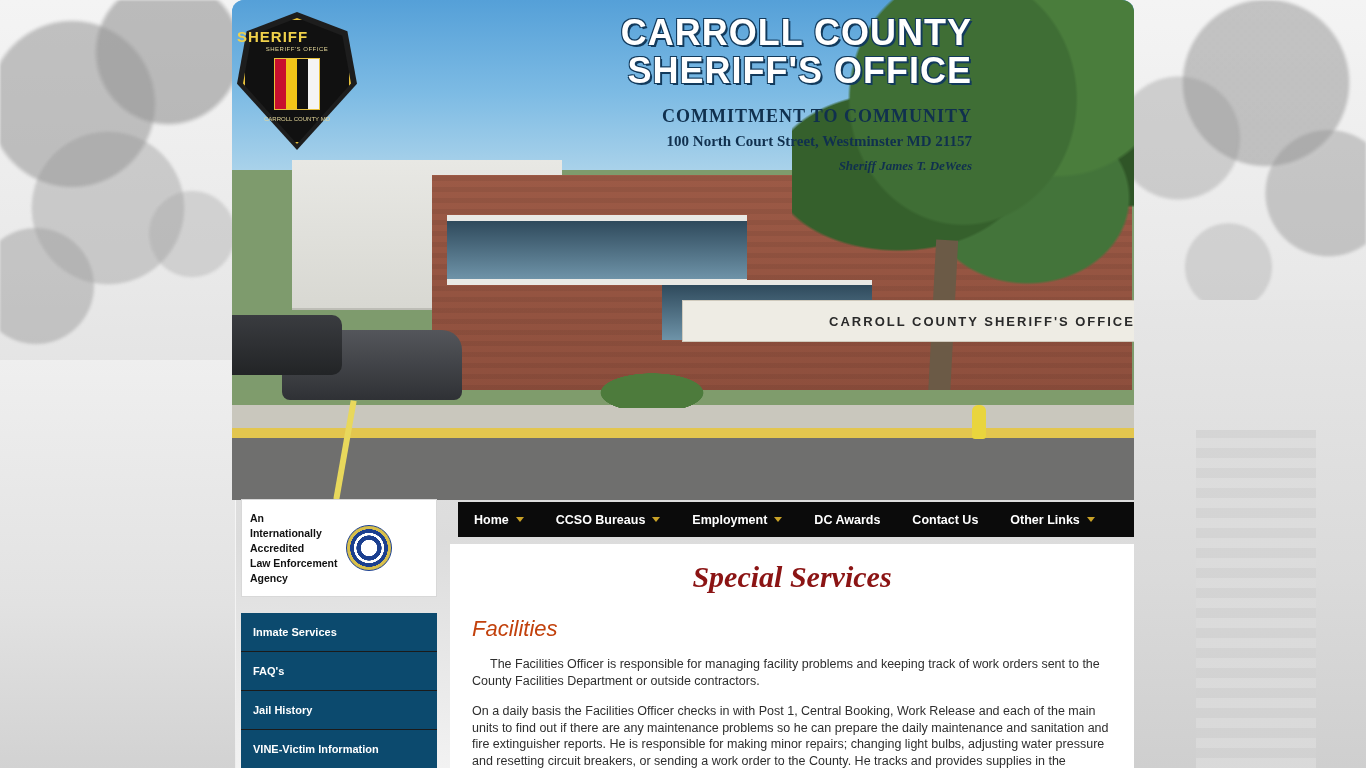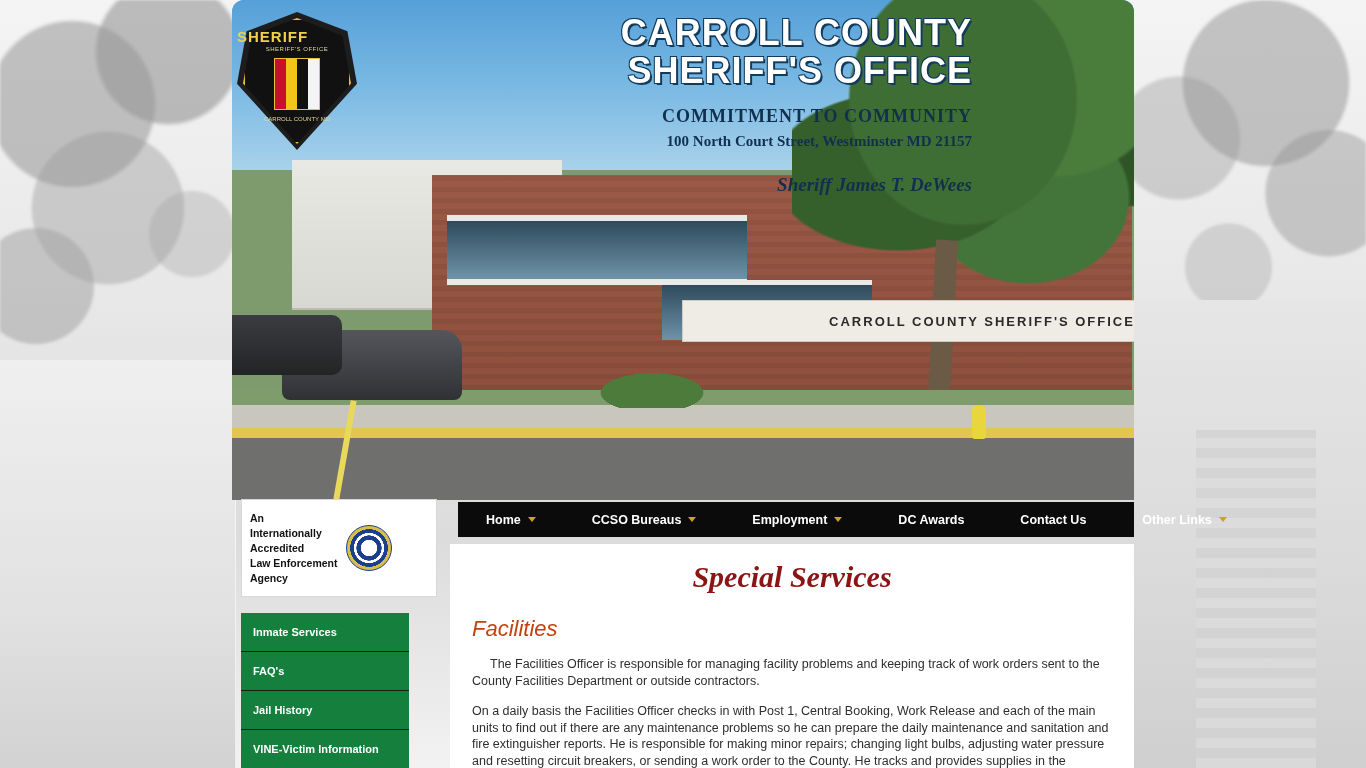--- a/index.html
+++ b/index.html
@@ -147,21 +147,21 @@
   }
   #banner .subtitle {
     margin-top:16px; color:#10304e; font-size:18px; font-weight:bold;
     font-family:"Liberation Serif", serif; letter-spacing:1px;
   }
   #banner .address {
     margin-top:6px; color:#10304e; font-size:15px; font-weight:bold;
     font-family:"Liberation Serif", serif;
   }
   #banner .sheriffname {
-    margin-top:24px; color:#10304e; font-size:19px; font-weight:bold;
+    margin-top:8px; color:#10304e; font-size:13px; font-weight:bold;
     font-style:italic; font-family:"Liberation Serif", serif;
   }
   
   #badge {
     position:absolute; left:5px; top:12px; width:120px; height:138px;
   }
   #badge .shape {
     width:120px; height:138px;
     background:#1d1d1d;
     clip-path: polygon(50% 0%, 92% 14%, 100% 52%, 50% 100%, 0% 52%, 8% 14%);
@@ -196,21 +196,21 @@
   
   #navbar {
     position:absolute; left:226px; top:502px;
     width:676px; height:35px;
     background:#0b0b0b;
     display:flex; align-items:center;
     border-radius:0;
   }
   #navbar .nav-item {
     color:#ffffff; font-size:12.5px; font-weight:bold;
-    padding:0 28px; height:26px; display:flex; align-items:center; gap:7px;
+    padding:0 16px; height:26px; display:flex; align-items:center; gap:7px;
     cursor:pointer; white-space:nowrap;
   }
   .caret {
     width:0;height:0;border-left:4px solid transparent;border-right:4px solid transparent;
     border-top:5px solid #c9a227; display:inline-block;
   }
 
   
   #accred {
     position:absolute; left:9px; top:499px; width:196px; height:98px;
@@ -220,22 +220,22 @@
   #accred .txt {
     font-size:10.5px; font-weight:bold; color:#111; line-height:15px;
   }
   #accred .calea {
     width:46px;height:46px;border-radius:50%;
     background:
       radial-gradient(circle at 50% 50%, #ffffff 0 26%, #1b3f8f 27% 40%, #ffffff 41% 48%, #1b3f8f 49% 60%, #d8bf4a 61% 100%);
     border:1px solid #1b3f8f; flex:0 0 auto;
   }
   #sidemenu {
-    position:absolute; left:9px; top:613px; width:168px; height:155px;
-    background:#15803d;
+    position:absolute; left:9px; top:613px; width:196px; height:155px;
+    background:#0c4a6e;
   }
   #sidemenu .s-item {
     color:#ffffff; font-size:11px; font-weight:bold;
     padding:13px 10px 13px 12px; cursor:pointer;
     border-bottom:1px solid #1b1b1b;
   }
 
   
   #content {
     position:absolute; left:218px; top:544px; width:684px; height:224px;

